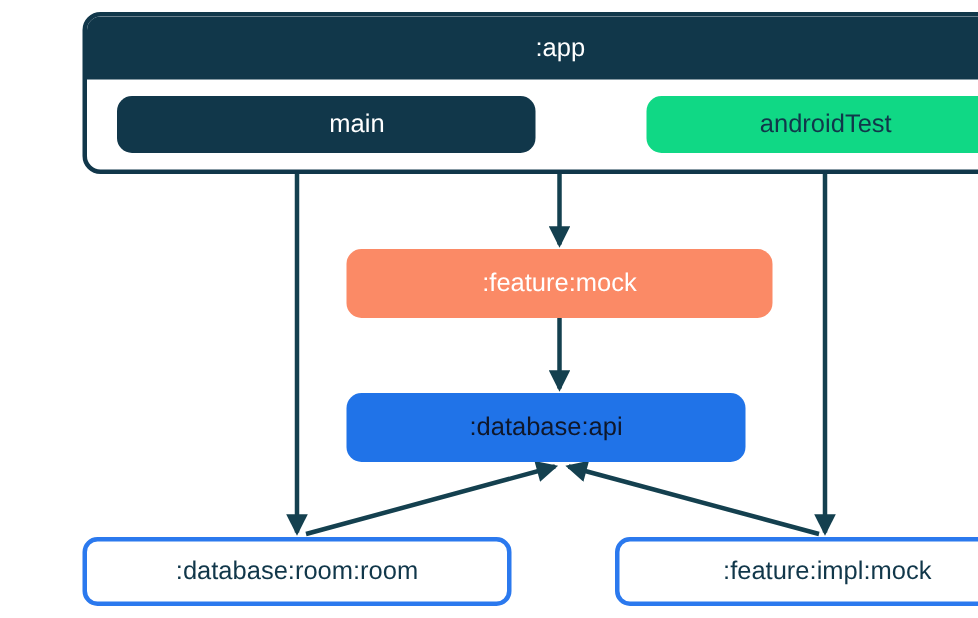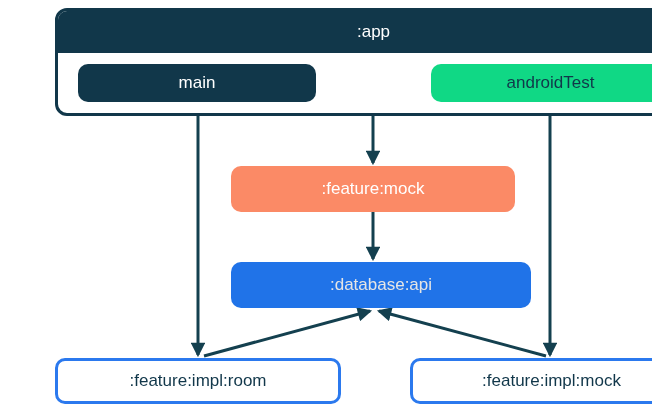--- a/index.html
+++ b/index.html
@@ -17,29 +17,29 @@
   .app-header{
     position:absolute;left:0;top:0;right:0;height:42px;
     background:var(--navy,#11374A);
     display:flex;align-items:center;justify-content:center;
     color:#fff;font-size:17px;
   }
   .pill{
     position:absolute;top:53px;height:38px;border-radius:10px;
     display:flex;align-items:center;justify-content:center;font-size:17px;
   }
-  .pill-main{left:20px;width:238px;background:var(--navy,#11374A);color:#fff;}
+  .pill-main{left:20px;width:238px;background:var(--navy,#11374A);color:#fff;padding-left:41px;}
   .pill-androidtest{left:373px;width:239px;background:var(--green,#10D885);color:var(--navy,#11374A);}
   
   .node{
     display:flex;align-items:center;justify-content:center;
     font-size:17px;border-radius:10px;height:46px;
   }
   .node-feature-home{left:183px;top:166px;width:284px;background:var(--coral,#FB8A66);color:#fff;}
-  .node-database-api{left:183px;top:262px;width:300px;background:var(--blue,#2073E8);color:#e5e5e5;}
+  .node-database-api{left:183px;top:262px;width:266px;background:var(--blue,#2073E8);color:#0f172a;}
   .node-impl{
     background:#fff;border:3px solid var(--border-blue,#2B79EE);
     color:var(--navy,#11374A);
   }
   .node-impl-room{left:7px;top:358px;width:286px;}
   .node-impl-mock{left:362px;top:358px;width:283px;}
   
   .arrows{position:absolute;left:0;top:0;width:652px;height:412px;pointer-events:none;}
   .edge{stroke:var(--arrow,#14404F);stroke-width:3;fill:none;}
 </style>
@@ -76,19 +76,19 @@
 
   <div class="abs node node-feature-home">
     <span>:feature:mock</span>
   </div>
 
   <div class="abs node node-database-api">
     <span>:database:api</span>
   </div>
 
   <div class="abs node node-impl node-impl-room">
-    <span>:feature:impl:room</span>
+    <span>:database:room:room</span>
   </div>
   <div class="abs node node-impl node-impl-mock">
     <span>:feature:impl:mock</span>
   </div>
 
 </div>
 
 </body></html>

